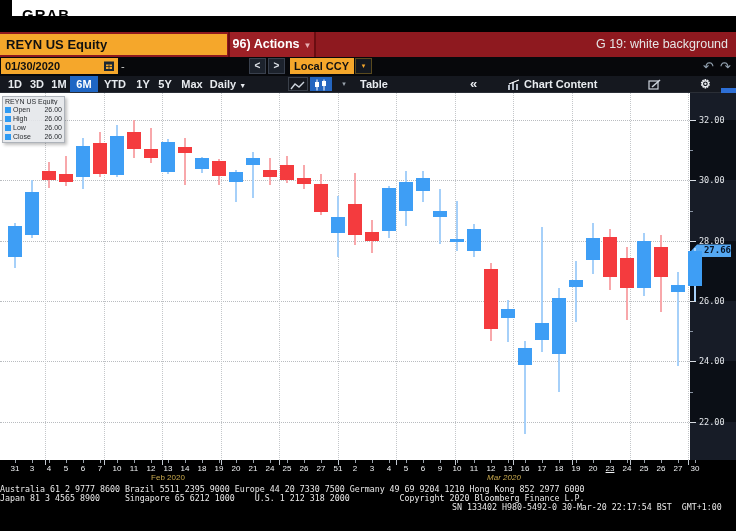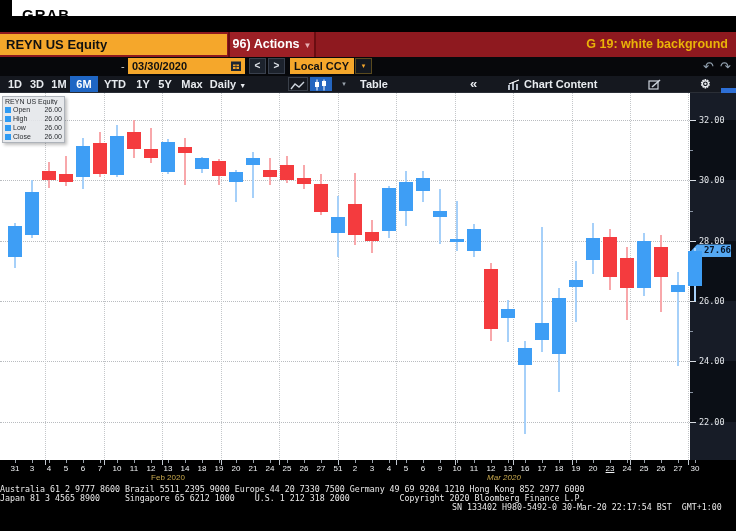--- a/index.html
+++ b/index.html
@@ -8,21 +8,21 @@
   
   .top-strip{position:absolute;left:12px;top:0;width:736px;height:16px;background:#fff;}
   .grab-title{position:absolute;left:10px;top:6px;font-size:15px;font-weight:bold;color:#000;letter-spacing:1px;}
   
   .red-bar{position:absolute;left:0;top:32px;width:736px;height:25px;background:#8E191F;}
   .sec-input{position:absolute;left:0;top:2px;width:227px;height:21px;background:#F5A72B;color:#111;
              font-size:13px;font-weight:bold;line-height:21px;padding-left:6px;box-sizing:border-box;}
   .red-btn{position:absolute;top:0;height:25px;background:#9D2026;color:#fff;font-size:12.5px;font-weight:bold;
            line-height:25px;text-align:center;border-left:2px solid #6A0D11;border-right:2px solid #6A0D11;box-sizing:border-box;}
   .red-btn .caret{font-size:8px;color:#E6AFB2;margin-left:4px;}
-  .g19{position:absolute;right:8px;top:0;height:25px;line-height:25px;color:#eab308;font-size:12.5px;font-weight:bold;}
+  .g19{position:absolute;right:8px;top:0;height:25px;line-height:25px;color:#e5e5e5;font-size:12.5px;font-weight:normal;}
   
   .row2{position:absolute;left:0;top:57px;width:736px;height:19px;background:#07080B;}
   .date-box{position:absolute;top:1px;height:16px;background:#F5A72B;color:#111;font-size:11px;font-weight:bold;
             line-height:16px;padding-left:4px;box-sizing:border-box;}
   .cal{position:absolute;top:3px;width:10px;height:10px;}
   .dash-sep{position:absolute;top:1px;color:#cfcfcf;font-size:11px;line-height:16px;}
   .nav-btn{position:absolute;top:1px;width:17px;height:16px;background:#1C222C;border:1px solid #39404d;box-sizing:border-box;
            color:#dfe4ea;font-size:10px;font-weight:bold;text-align:center;line-height:14px;}
   .ccy-caret-box{position:absolute;top:1px;width:17px;height:16px;background:#14181f;border:1px solid #5a4a1e;
                  box-sizing:border-box;color:#F5A72B;font-size:7px;text-align:center;line-height:14px;}
@@ -78,30 +78,30 @@
 
   <div class="red-bar">
     <div class="sec-input">REYN US Equity</div>
     <div class="red-btn" style="left:228px;width:88px;">
       <span>96) Actions</span><span class="caret">▼</span>
     </div>
     <div class="g19">G 19: white background</div>
   </div>
 
   <div class="row2">
-    <div class="dash-sep" style="left:121px;">-</div>
-    <div class="date-box" style="left:128px;width:117px;">
-      <span>03/30/2020</span>
+    <div class="date-box" style="left:1px;width:117px;">
+      <span>01/30/2020</span>
       <svg class="cal" style="left:103px;" viewBox="0 0 10 10">
           <rect x="0.5" y="1" width="9" height="8.5" fill="#1C2733" stroke="#1C2733"></rect>
           <rect x="2" y="3.5" width="6" height="4.5" fill="#F5A72B"></rect>
           <line x1="2" y1="5.5" x2="8" y2="5.5" stroke="#1C2733" stroke-width="0.8"></line>
           <line x1="5" y1="3.5" x2="5" y2="8" stroke="#1C2733" stroke-width="0.8"></line>
         </svg>
     </div>
+    <div class="dash-sep" style="left:121px;">-</div>
     <div class="nav-btn" style="left:249px;">&lt;</div>
     <div class="nav-btn" style="left:268px;">&gt;</div>
     <div class="date-box" style="left:290px;width:64px;">Local CCY</div>
     <div class="ccy-caret-box" style="left:355px;">▾</div>
     <div class="undo-redo" style="right:22px;">↶</div>
     <div class="undo-redo" style="right:5px;">↷</div>
   </div>
 
   <div class="row3">
     <div id="range-tabs">

